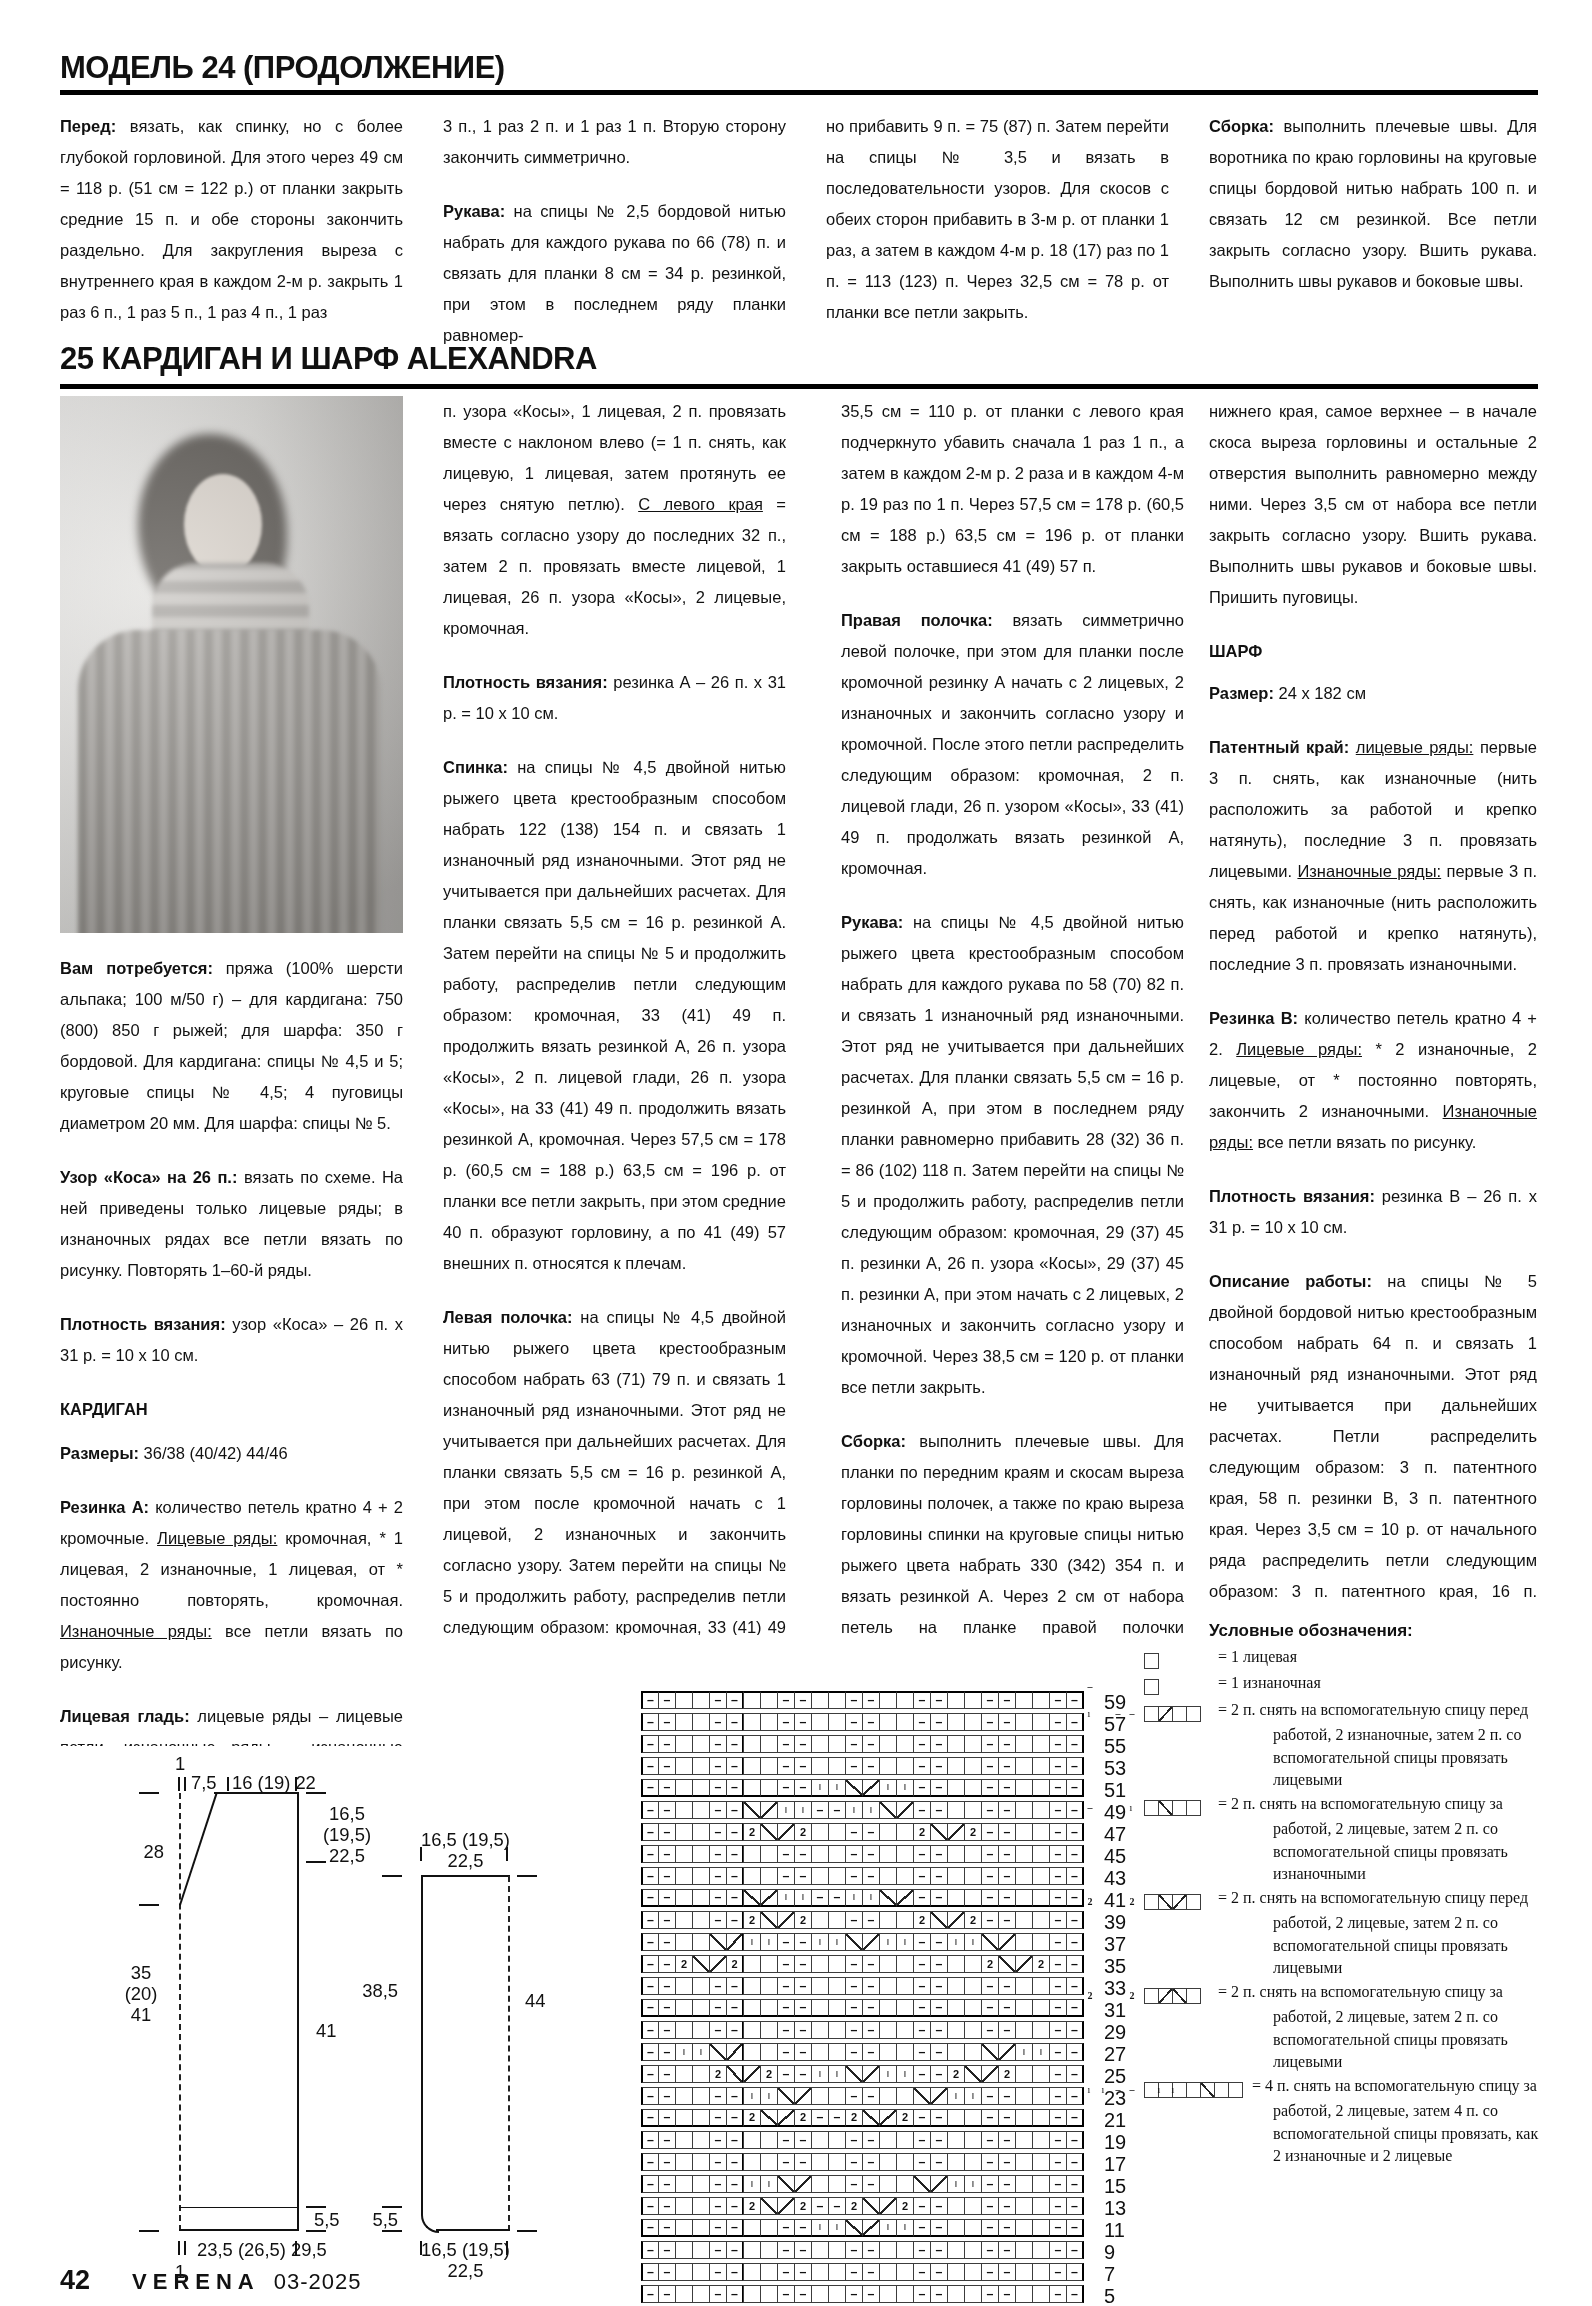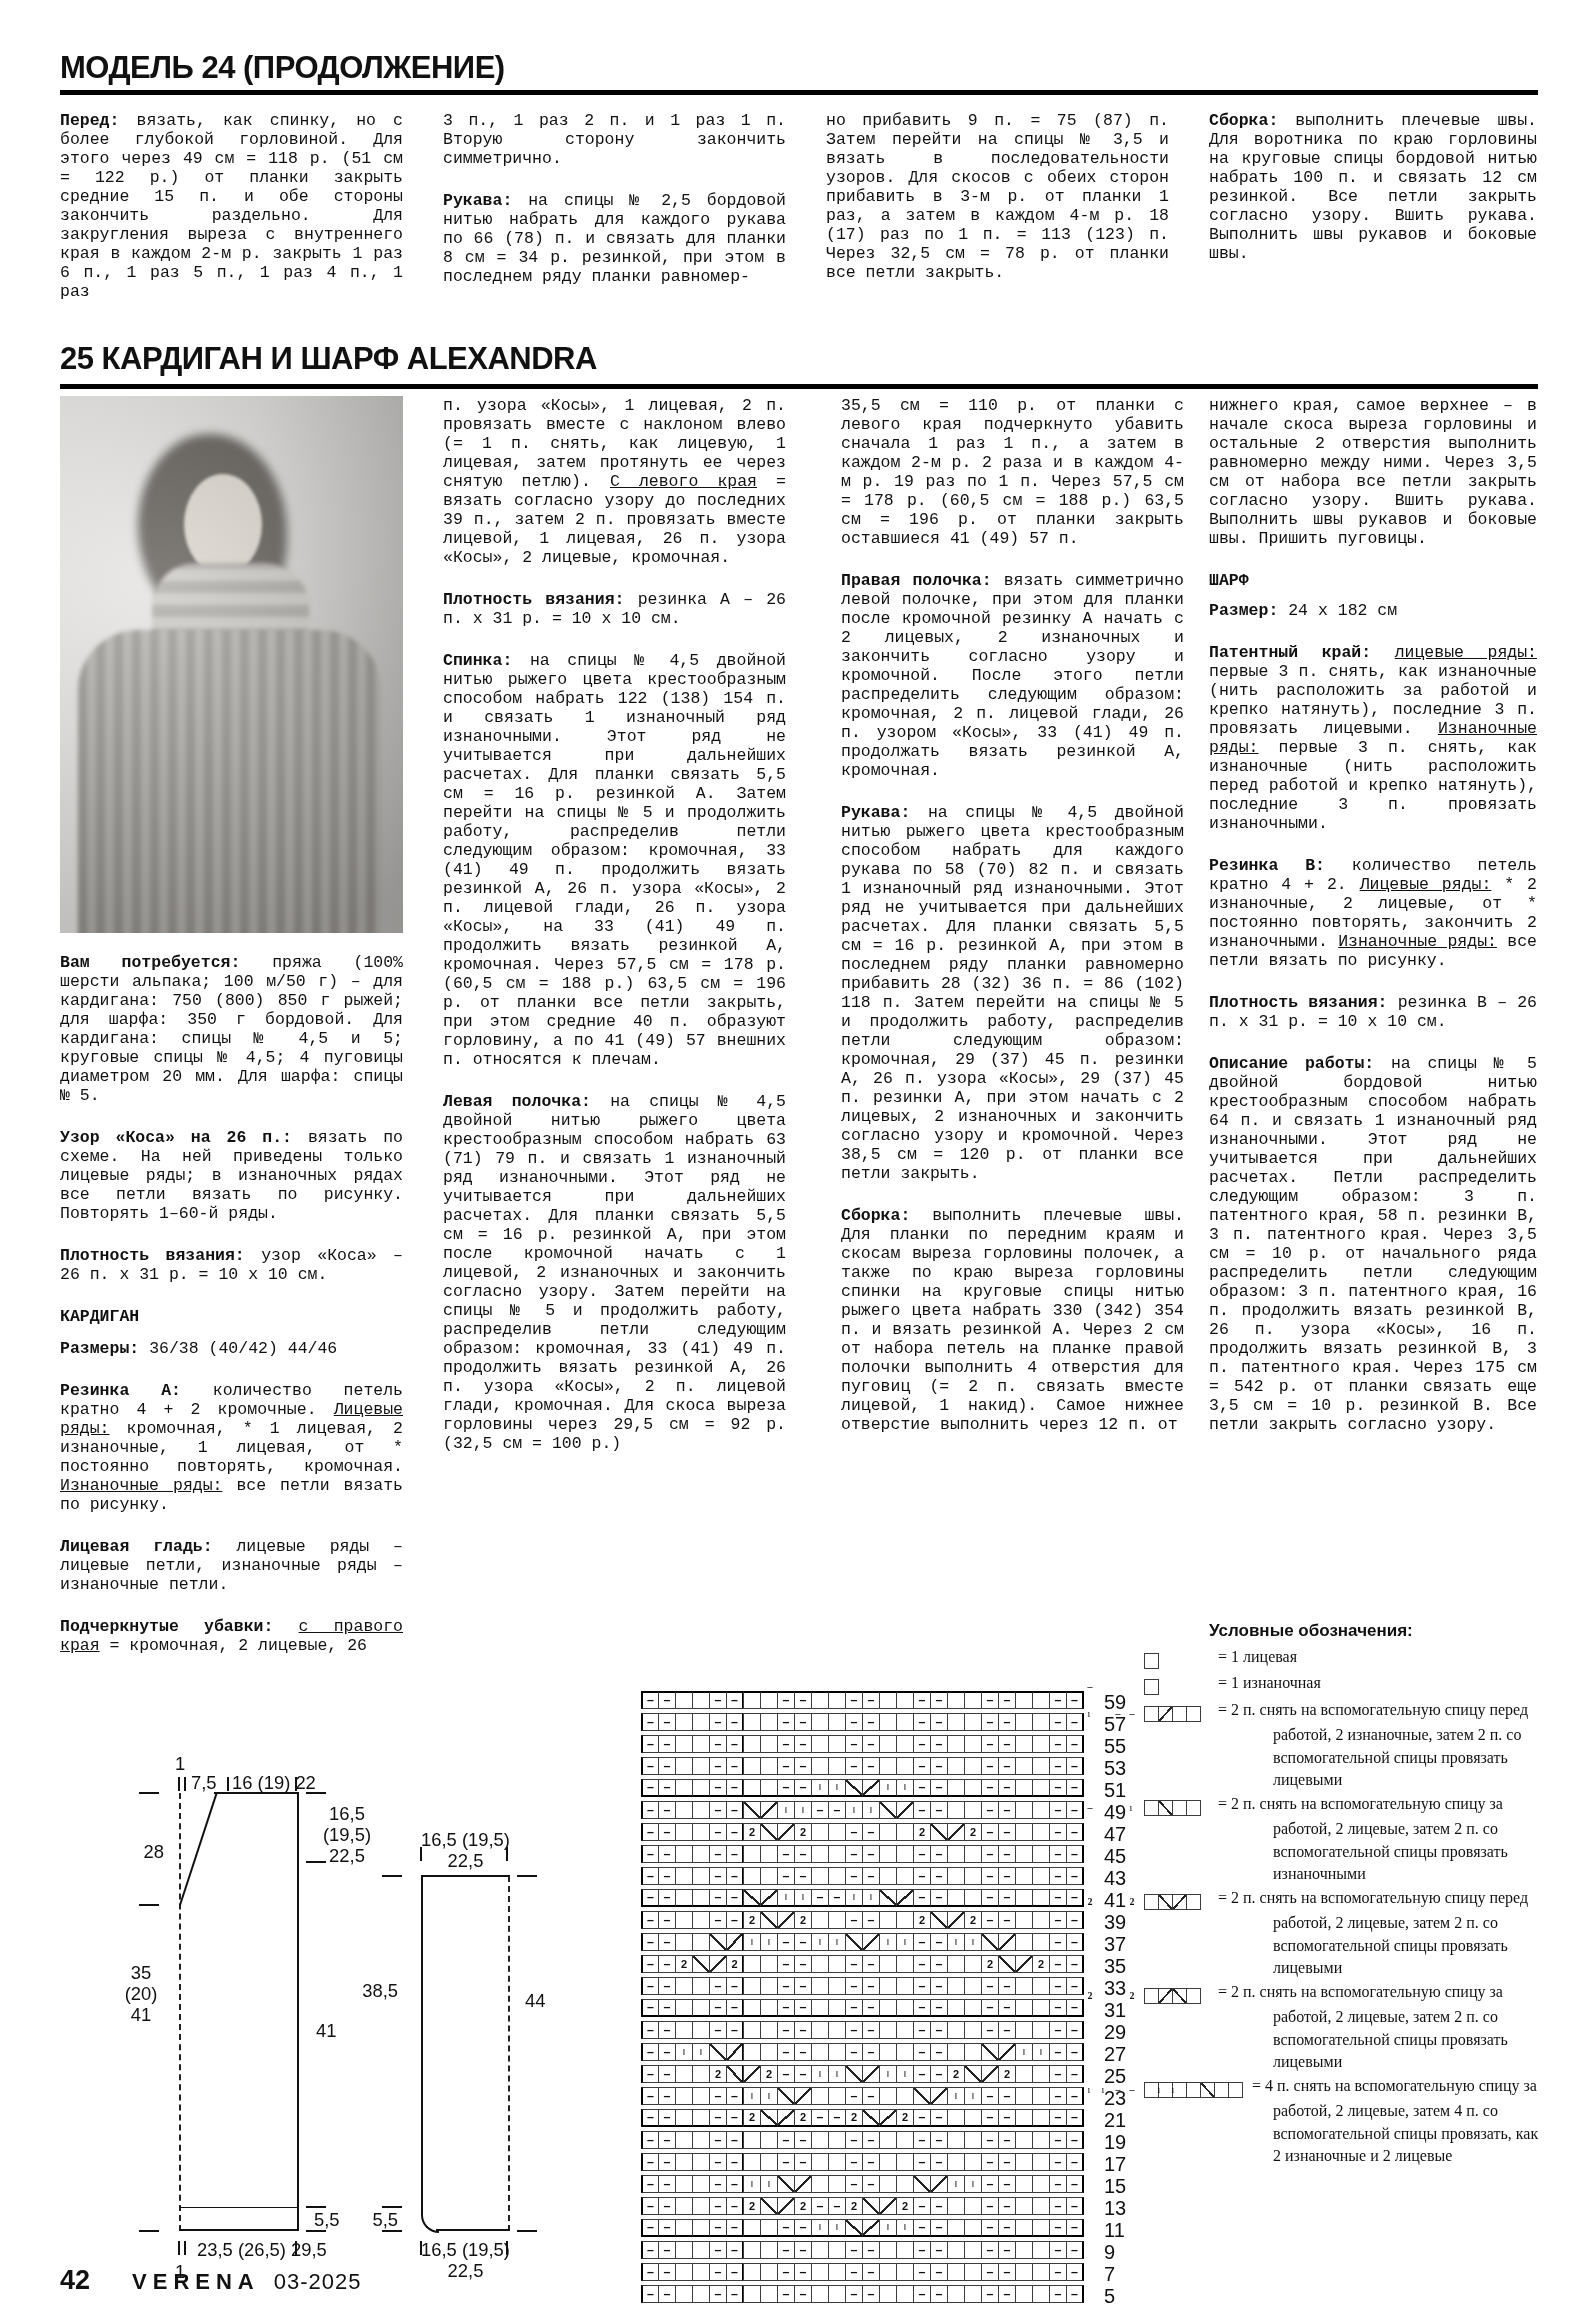--- a/index.html
+++ b/index.html
@@ -1,20 +1,20 @@
 <!DOCTYPE html>
 <html lang="ru"><head>
 <meta charset="utf-8">
 <style>
   html,body{margin:0;padding:0;background:#888;}
   #page{position:relative;width:1592px;height:2306px;background:#fff;overflow:hidden;
         font-family:"Liberation Sans", sans-serif;color:#111;}
   .sec-title{position:absolute;left:60px;font-size:31px;font-weight:700;letter-spacing:-0.5px;white-space:nowrap;}
   .sec-rule{position:absolute;left:60px;width:1478px;height:5px;background:#000;}
-  .col{position:absolute;width:343px;text-align:justify;font-size:16.5px;line-height:19px;overflow:hidden;font-family:Liberation Mono, monospace;}
+  .col{position:absolute;width:343px;text-align:justify;font-size:16.5px;line-height:31px;overflow:hidden;}
   .col-narrow{width:328px;}
   .para{margin:0 0 23px 0;}
   .para:last-child{margin-bottom:0;}
   .r-b{font-weight:700;}
   .r-u{text-decoration:underline;}
   
   #photo{position:absolute;left:60px;top:396px;width:343px;height:537px;overflow:hidden;background:linear-gradient(100deg,#efeeec 0%,#dddcd9 45%,#b5b3b0 100%);}
   #photo .ph{position:absolute;}
   .ph-hair{left:78px;top:38px;width:149px;height:194px;background:#56524d;border-radius:48% 52% 46% 54%;filter:blur(5px);}
   .ph-face{left:124px;top:78px;width:78px;height:101px;background:#dad3cb;border-radius:50%;filter:blur(1.5px);}
@@ -98,21 +98,21 @@
       <div class="para"><span class="r-b">Вам потребуется: </span><span>пряжа (100% шерсти альпака; 100 м/50 г) – для кардигана: 750 (800) 850 г рыжей; для шарфа: 350 г бордовой. Для кардигана: спицы № 4,5 и 5; круговые спицы № 4,5; 4 пуговицы диаметром 20 мм. Для шарфа: спицы № 5.</span></div>
       <div class="para"><span class="r-b">Узор «Коса» на 26 п.: </span><span>вязать по схеме. На ней приведены только лицевые ряды; в изнаночных рядах все петли вязать по рисунку. Повторять 1–60-й ряды.</span></div>
       <div class="para"><span class="r-b">Плотность вязания: </span><span>узор «Коса» – 26 п. х 31 р. = 10 х 10 см.</span></div>
       <div class="para" style="margin-bottom: 13px;"><span class="r-b">КАРДИГАН</span></div>
       <div class="para"><span class="r-b">Размеры: </span><span>36/38 (40/42) 44/46</span></div>
       <div class="para"><span class="r-b">Резинка А: </span><span>количество петель кратно 4 + 2 кромочные. </span><span class="r-u">Лицевые ряды:</span><span> кромочная, * 1 лицевая, 2 изнаночные, 1 лицевая, от * постоянно повторять, кромочная. </span><span class="r-u">Изнаночные ряды:</span><span> все петли вязать по рисунку.</span></div>
       <div class="para"><span class="r-b">Лицевая гладь: </span><span>лицевые ряды – лицевые петли, изнаночные ряды – изнаночные петли.</span></div>
       <div class="para"><span class="r-b">Подчеркнутые убавки: </span><span class="r-u">с правого края</span><span> = кромочная, 2 лицевые, 26</span></div>
     </div>
   <div class="col" style="left:443px;top:396px;max-height:1239px;">
-      <div class="para"><span>п. узора «Косы», 1 лицевая, 2 п. провязать вместе с наклоном влево (= 1 п. снять, как лицевую, 1 лицевая, затем протянуть ее через снятую петлю). </span><span class="r-u">С левого края</span><span> = вязать согласно узору до последних 39 п., затем 2 п. провязать вместе лицевой, 1 лицевая, 26 п. узора «Косы», 2 лицевые, кромочная.</span></div>
+      <div class="para"><span>п. узора «Косы», 1 лицевая, 2 п. провязать вместе с наклоном влево (= 1 п. снять, как лицевую, 1 лицевая, затем протянуть ее через снятую петлю). </span><span class="r-u">С левого края</span><span> = вязать согласно узору до последних 32 п., затем 2 п. провязать вместе лицевой, 1 лицевая, 26 п. узора «Косы», 2 лицевые, кромочная.</span></div>
       <div class="para"><span class="r-b">Плотность вязания: </span><span>резинка А – 26 п. х 31 р. = 10 х 10 см.</span></div>
       <div class="para"><span class="r-b">Спинка: </span><span>на спицы № 4,5 двойной нитью рыжего цвета крестообразным способом набрать 122 (138) 154 п. и связать 1 изнаночный ряд изнаночными. Этот ряд не учитывается при дальнейших расчетах. Для планки связать 5,5 см = 16 р. резинкой А. Затем перейти на спицы № 5 и продолжить работу, распределив петли следующим образом: кромочная, 33 (41) 49 п. продолжить вязать резинкой А, 26 п. узора «Косы», 2 п. лицевой глади, 26 п. узора «Косы», на 33 (41) 49 п. продолжить вязать резинкой А, кромочная. Через 57,5 см = 178 р. (60,5 см = 188 р.) 63,5 см = 196 р. от планки все петли закрыть, при этом средние 40 п. образуют горловину, а по 41 (49) 57 внешних п. относятся к плечам.</span></div>
       <div class="para"><span class="r-b">Левая полочка: </span><span>на спицы № 4,5 двойной нитью рыжего цвета крестообразным способом набрать 63 (71) 79 п. и связать 1 изнаночный ряд изнаночными. Этот ряд не учитывается при дальнейших расчетах. Для планки связать 5,5 см = 16 р. резинкой А, при этом после кромочной начать с 1 лицевой, 2 изнаночных и закончить согласно узору. Затем перейти на спицы № 5 и продолжить работу, распределив петли следующим образом: кромочная, 33 (41) 49 п. продолжить вязать резинкой А, 26 п. узора «Косы», 2 п. лицевой глади, кромочная. Для скоса выреза горловины через 29,5 см = 92 р. (32,5 см = 100 р.)</span></div>
     </div>
   <div class="col" style="left:826px;top:396px;max-height:1239px;margin-left:15px;">
       <div class="para"><span>35,5 см = 110 р. от планки с левого края подчеркнуто убавить сначала 1 раз 1 п., а затем в каждом 2-м р. 2 раза и в каждом 4-м р. 19 раз по 1 п. Через 57,5 см = 178 р. (60,5 см = 188 р.) 63,5 см = 196 р. от планки закрыть оставшиеся 41 (49) 57 п.</span></div>
       <div class="para"><span class="r-b">Правая полочка: </span><span>вязать симметрично левой полочке, при этом для планки после кромочной резинку А начать с 2 лицевых, 2 изнаночных и закончить согласно узору и кромочной. После этого петли распределить следующим образом: кромочная, 2 п. лицевой глади, 26 п. узором «Косы», 33 (41) 49 п. продолжать вязать резинкой А, кромочная.</span></div>
       <div class="para"><span class="r-b">Рукава: </span><span>на спицы № 4,5 двойной нитью рыжего цвета крестообразным способом набрать для каждого рукава по 58 (70) 82 п. и связать 1 изнаночный ряд изнаночными. Этот ряд не учитывается при дальнейших расчетах. Для планки связать 5,5 см = 16 р. резинкой А, при этом в последнем ряду планки равномерно прибавить 28 (32) 36 п. = 86 (102) 118 п. Затем перейти на спицы № 5 и продолжить работу, распределив петли следующим образом: кромочная, 29 (37) 45 п. резинки А, 26 п. узора «Косы», 29 (37) 45 п. резинки А, при этом начать с 2 лицевых, 2 изнаночных и закончить согласно узору и кромочной. Через 38,5 см = 120 р. от планки все петли закрыть.</span></div>
       <div class="para"><span class="r-b">Сборка: </span><span>выполнить плечевые швы. Для планки по передним краям и скосам выреза горловины полочек, а также по краю выреза горловины спинки на круговые спицы нитью рыжего цвета набрать 330 (342) 354 п. и вязать резинкой А. Через 2 см от набора петель на планке правой полочки выполнить 4 отверстия для пуговиц (= 2 п. связать вместе лицевой, 1 накид). Самое нижнее отверстие выполнить через 12 п. от</span></div>
     </div>

